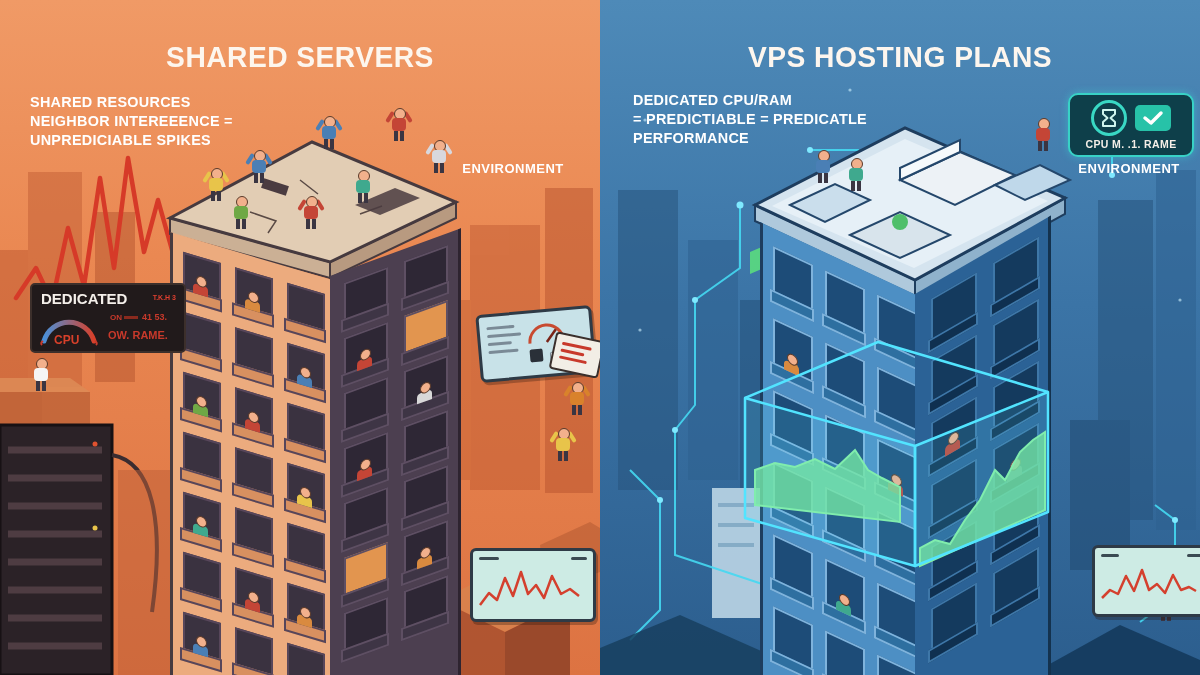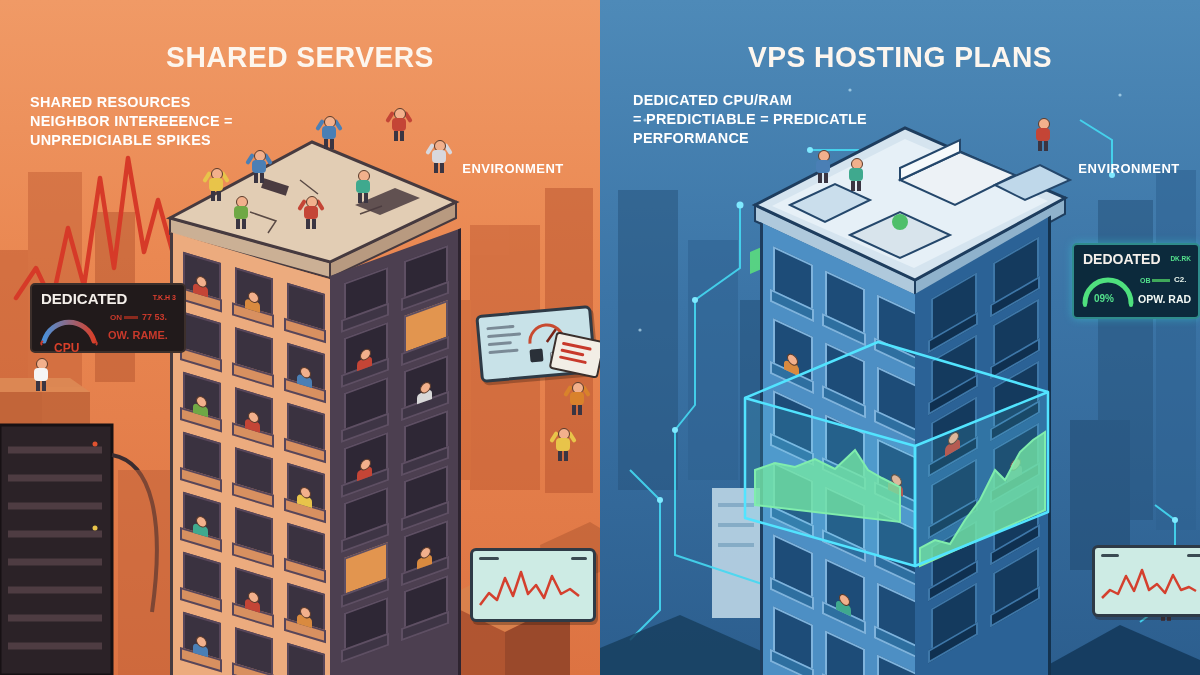--- a/index.html
+++ b/index.html
@@ -331,24 +331,24 @@
       <svg style="left:4px;top:22px;" width="66" height="40" viewBox="0 0 66 40">
         <defs>
             <linearGradient id="g1" x1="0" y1="0" x2="1" y2="0">
           <stop offset="0" stop-color="#4A90D9"></stop>
               <stop offset="1" stop-color="#D8402A"></stop>
         </linearGradient>
           </defs>
         <path d="M8 34 A26 26 0 0 1 58 34" fill="none" stroke="url(#g1)" stroke-width="5" stroke-linecap="round"></path>
         <path d="M7 34 q-3 2 -1 4 M59 34 q3 2 1 4" stroke="#C8392B" stroke-width="2" fill="none"></path>
       </svg>
-      <span style="left:22px;top:56px;font-size:12px;color:#D8402A;font-weight:700;">CPU</span>
+      <span style="left:22px;top:48px;font-size:12px;color:#D8402A;font-weight:700;">CPU</span>
       <span style="left:78px;top:28px;font-size:8px;color:#C8392B;font-weight:700;">ON</span>
       <span class="bar" style="left:92px;top:31px;width:14px;height:3px;background:#8A2A1E;"></span>
-      <span style="left:110px;top:27px;font-size:9px;color:#C8392B;font-weight:700;">77 53.</span>
+      <span style="left:110px;top:27px;font-size:9px;color:#C8392B;font-weight:700;">41 53.</span>
       <span style="left:76px;top:44px;font-size:11px;color:#C8392B;font-weight:700;">OW. RAME.</span>
     </div>
 
     <div class="monitor" id="metrics-monitor">
       <span class="mbar" style="left:7px;top:10px;width:28px;"></span>
       <span class="mbar" style="left:7px;top:18px;width:34px;"></span>
       <span class="mbar" style="left:7px;top:26px;width:24px;"></span>
       <span class="mbar" style="left:7px;top:34px;width:30px;"></span>
       <svg style="position:absolute;left:44px;top:8px;" width="44" height="26" viewBox="0 0 44 26">
         <path d="M5 22 A17 17 0 0 1 39 22" fill="none" stroke="#C84A30" stroke-width="3"></path>
@@ -563,36 +563,37 @@
       </div>
 
     <h1 class="title">VPS HOSTING PLANS</h1>
 
     <div class="caption" style="left:33px;top:90px;">
       <div>DEDICATED CPU/RAM</div>
       <div>= PREDICTIABLE = PREDICATLE</div>
       <div>PERFORMANCE</div>
     </div>
 
+    <div class="badge badge-right" style="left:468px;top:93px;">
+      <div class="icons">
+        <span class="hg-circle">
+          <svg width="16" height="18" viewBox="0 0 16 18">
+              <path d="M2 1h12v4l-4.5 4 4.5 4v4H2v-4l4.5-4L2 5z" fill="none" stroke="#CFF5EE" stroke-width="2" stroke-linejoin="round"></path>
+            </svg>
+        </span>
+        <span class="chk-sq">
+          <svg width="22" height="16" viewBox="0 0 22 16">
+              <polyline points="3,8 9,13 19,3" fill="none" stroke="#FFFFFF" stroke-width="3.5" stroke-linecap="round" stroke-linejoin="round"></polyline>
+            </svg>
+        </span>
+      </div>
+      <div class="badge-label">CPU M. .1. RAME</div>
+    </div>
     <div class="env" style="left:468px;top:161px;">ENVIRONMENT</div>
 
-    <div class="hud" id="dedicated-panel">
-      <span class="t" style="left:9px;top:6px;font-size:14px;">DEDOATED</span>
-      <span style="right:7px;top:10px;font-size:6.5px;color:#53E08C;font-weight:700;">DK.RK</span>
-      <svg style="left:4px;top:26px;" width="60" height="38" viewBox="0 0 60 38">
-        <path d="M7 32 A23 23 0 0 1 53 32" fill="none" stroke="#4FE07E" stroke-width="5" stroke-linecap="round"></path>
-        <circle cx="7" cy="34" r="2" fill="#4FE07E"></circle>
-          <circle cx="53" cy="34" r="2" fill="#4FE07E"></circle>
-      </svg>
-      <span style="left:20px;top:48px;font-size:10px;color:#53E08C;font-weight:700;">09%</span>
-      <span style="left:66px;top:32px;font-size:7px;color:#53E08C;font-weight:700;">OB</span>
-      <span class="bar" style="left:78px;top:34px;width:18px;height:3px;background:#3FA85A;"></span>
-      <span style="left:100px;top:30px;font-size:8px;color:#E8F4EC;font-weight:700;">C2.</span>
-      <span style="left:64px;top:48px;font-size:10.5px;color:#F2F8F4;font-weight:700;">OPW. RAD</span>
-    </div>
 
     <div class="monitor" id="spike-monitor-right">
       <span class="mbar" style="left:6px;top:6px;width:18px;background:#3A4A52;"></span>
       <span class="mbar" style="right:6px;top:6px;width:14px;background:#3A4A52;"></span>
       <svg style="position:absolute;left:2px;top:12px;" width="104" height="48" viewBox="0 0 104 48">
         <polyline points="5,38 13,30 21,34 29,16 37,31 45,10 52,30 60,24 68,33 76,15 84,30 92,27 99,31" fill="none" stroke="#D4402E" stroke-width="2.5" stroke-linejoin="round"></polyline>
       </svg>
     </div>
   </div>
 </div>

